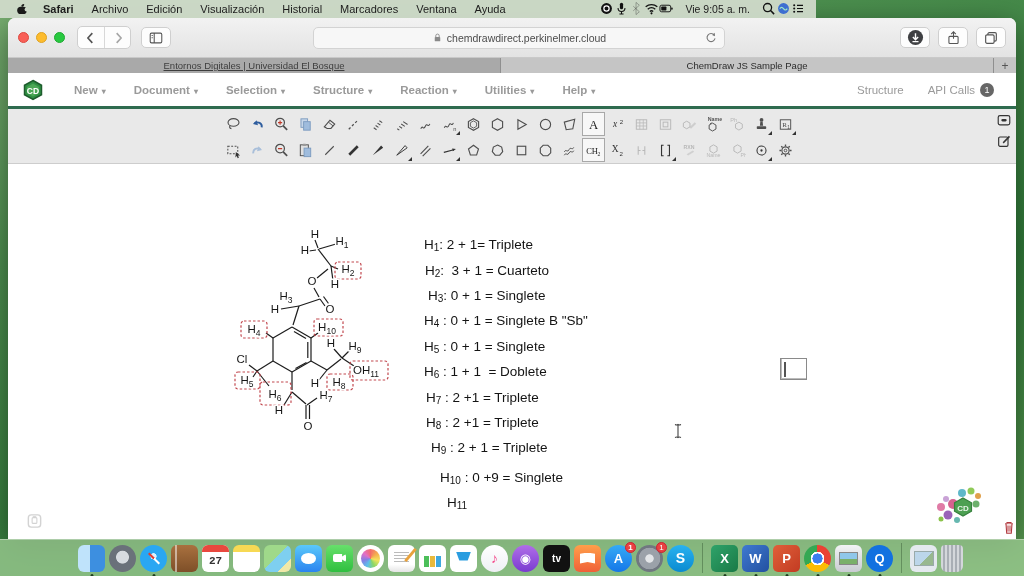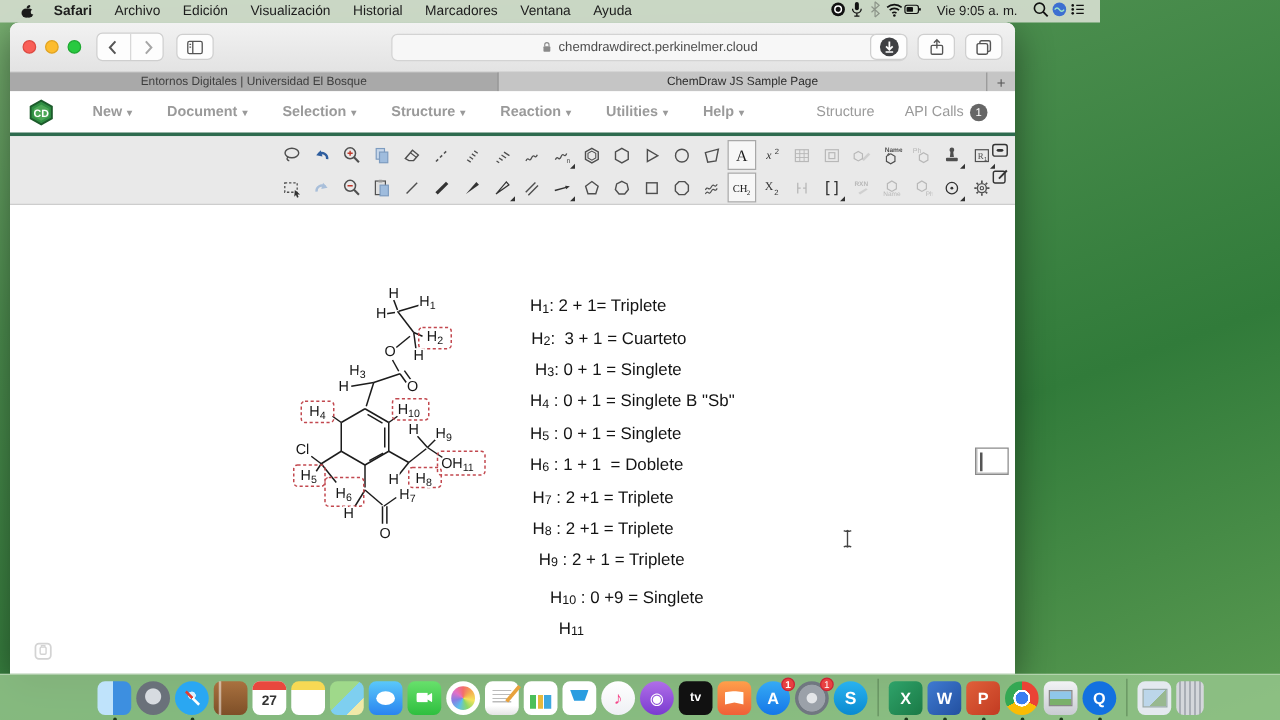--- a/index.html
+++ b/index.html
@@ -1,32 +1,32 @@
 <!DOCTYPE html>
 <html><head>
 <meta charset="utf-8">
 <style>
   * { margin:0; padding:0; box-sizing:border-box; }
   html,body { width:1024px; height:576px; overflow:hidden; font-family:"Liberation Sans",sans-serif; }
   body { background:linear-gradient(160deg,#7ab072 0%,#4e9050 28%,#317b3a 65%,#5b9b52 100%); position:relative; }
 
   
-  .menubar { position:absolute; left:0; top:0; width:880px; height:18px;
+  .menubar { position:absolute; left:0; top:0; width:816px; height:18px;
     background:rgba(206,218,201,.96); display:flex; align-items:center; justify-content:space-between;
     font-size:11px; color:#1c1c1c; padding:0 10px; z-index:50; }
   .mb-left { display:flex; align-items:center; gap:0; }
   .mb-left .mitem { padding:0 9px; line-height:18px; }
   .mb-left .mitem.first { font-weight:bold; }
   .apple { display:inline-flex; align-items:center; padding:0 6px; }
   .mb-right { display:flex; align-items:center; gap:9px; }
   .sicon { display:inline-flex; width:15px; height:15px; align-items:center; }
   .mb-clock { font-size:10.5px; padding:0 2px; }
 
   
-  .window { position:absolute; left:8px; top:18px; width:804px; height:521px;
+  .window { position:absolute; left:8px; top:18px; width:1008px; height:521px;
     background:#fff; border-radius:7px 7px 0 0; box-shadow:0 8px 30px rgba(0,0,0,.45); overflow:hidden; }
 
   .titlebar { position:absolute; left:0; top:0; width:100%; height:40px;
     background:linear-gradient(#f2f2f2,#e3e3e3); border-bottom:1px solid #c9c9c9;
     display:flex; align-items:center; padding:0 10px; }
   .lights { display:flex; gap:7px; margin-right:12px; }
   .light { width:11px; height:11px; border-radius:50%; }
   .light.red{ background:#f95f57; border:1px solid #dd4a42;}
   .light.yellow{ background:#fdbc2e; border:1px solid #e0a321;}
   .light.green{ background:#28c940; border:1px solid #1fa932;}
@@ -38,21 +38,21 @@
   .urlfield { position:absolute; left:305px; top:9px; width:412px; height:22px; background:#f7f7f7;
     border:1px solid #d3d3d3; border-radius:5px; display:flex; align-items:center; justify-content:center;
     font-size:10.5px; color:#4c4c4c; }
   .urlfield .lock { margin-right:4px; display:inline-flex; }
   .urlfield .reload { position:absolute; right:6px; top:3px; }
   .tb-right { position:absolute; right:10px; top:9px; display:flex; gap:8px; }
 
   .tabbar { position:absolute; left:0; top:40px; width:100%; height:15px; background:#a9a9a9; display:flex; }
   .tab { height:100%; display:flex; align-items:center; justify-content:center; font-size:9.5px; color:#3e3e3e;
     border-right:1px solid #8f8f8f; flex:1; }
-  .tab.inactive { background:#a9a9a9; }
+  .tab.inactive { background:#a9a9a9;text-decoration:underline; }
   .tab.active { background:#c5c5c5; color:#2c2c2c; }
   .newtab { width:22px; display:flex; align-items:center; justify-content:center; background:#c5c5c5;
     color:#555; font-size:12px; }
 
   
   .appheader { position:absolute; left:0; top:55px; width:100%; height:33px; background:#fff;
     display:flex; align-items:center; }
   .cdlogo { margin-left:14px; margin-right:16px; display:inline-flex; }
   .appmenus { display:flex; gap:0; }
   .appmenus .am { color:#9a9a9a; font-size:11.5px; padding:0 14px;font-weight:bold; }
@@ -110,21 +110,21 @@
   .dk-finder { background:linear-gradient(90deg,#bfe3fb 0 46%,#3d8fe0 46%); }
   .dk-launchpad { border-radius:50%; background:radial-gradient(circle at 50% 45%,#d7dbe0 0 30%,#6a717a 34%); }
   .dk-safari { border-radius:50%; background:radial-gradient(circle at 50% 42%,#d9f1ff 0 14%,#2aa7f2 16% 76%,#ecf6fd 78%); }
   .dk-safari::after { content:""; position:absolute; left:12.5px; top:6px; width:2px; height:15px;
     background:linear-gradient(#e43b2f 50%,#fff 50%); transform:rotate(-45deg); }
   .dk-contacts { background:linear-gradient(180deg,#a9713f,#7e4f28); }
   .dk-contacts::after { content:""; position:absolute; left:4px; top:0; width:2px; height:100%; background:rgba(255,255,255,.5); }
   .dk-calendar { background:#fff; color:#333; font-size:11px; font-weight:bold; }
   .dk-calendar::before { content:""; position:absolute; left:0; top:0; width:100%; height:7px;
     background:#e8483e; border-radius:6px 6px 0 0; }
-  .dk-calendar span.g { margin-top:5px; }
+  .dk-calendar span.g { margin-top:5px;font-family:Liberation Mono, monospace; }
   .dk-notes { background:linear-gradient(180deg,#f7d954 0 27%,#fff 27%); }
   .dk-maps { background:linear-gradient(135deg,#9fd98a 0 45%,#7ecff0 45% 75%,#f0e9a8 75%); }
   .dk-messages { background:linear-gradient(180deg,#5ac8fa,#2a84f0); }
   .dk-messages::after { content:""; width:15px; height:11px; background:#fff; border-radius:50%; }
   .dk-facetime { background:linear-gradient(180deg,#67e06b,#2fbf3f); }
   .dk-facetime::after { content:""; width:13px; height:8px; background:#fff; border-radius:2px;
     clip-path:polygon(0 0,70% 0,70% 30%,100% 0,100% 100%,70% 70%,70% 100%,0 100%); }
   .dk-photos { border-radius:50%; background:#fff; }
   .dk-photos::after { content:""; width:19px; height:19px; border-radius:50%;
     background:conic-gradient(#f25c5c,#f2a33c,#f2e04a,#7ed356,#4ab8e8,#7a6ee0,#e060c0,#f25c5c); opacity:.9; }

